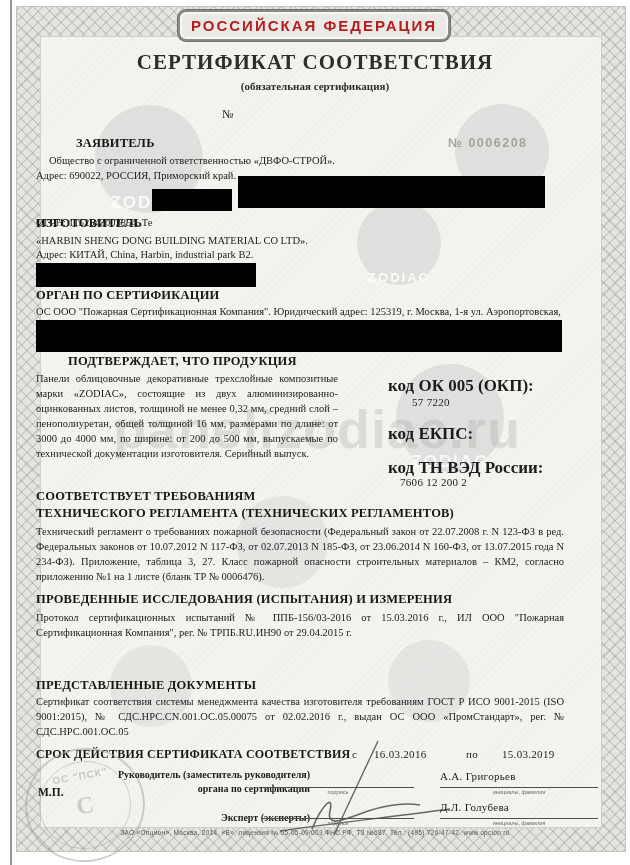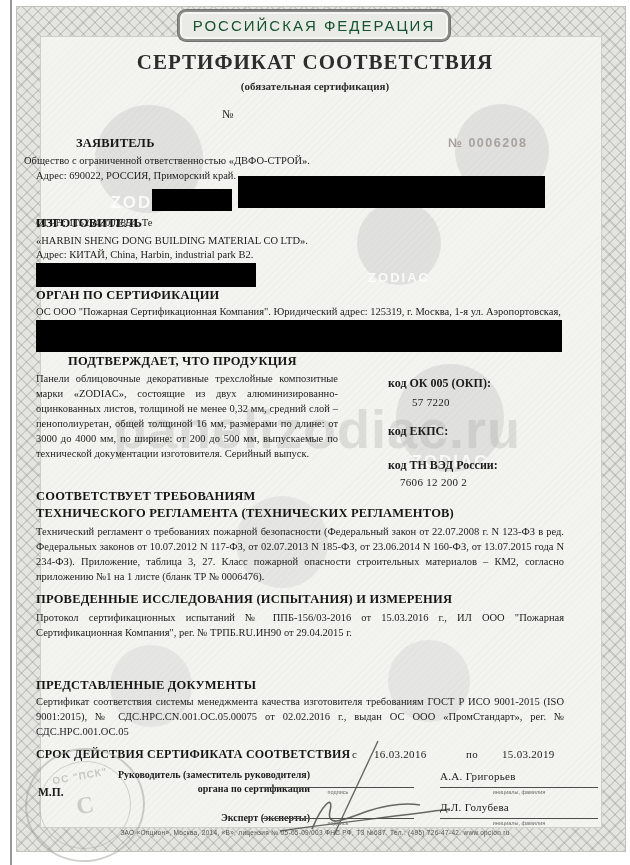--- a/index.html
+++ b/index.html
@@ -24,37 +24,37 @@
       #f3f3f0;
     border:1px solid #cfcfc9;box-sizing:border-box;
   }
   .abs{position:absolute;}
   
   .country-box{
     position:absolute;left:178px;top:10px;width:268px;height:27px;
     background:#eaeae6;border:2px solid #8a8a86;border-radius:8px;
     box-shadow:inset 0 0 0 2px #f6f6f3, 0 0 0 1px #707070;
     display:flex;align-items:center;justify-content:center;
-    font-family:"Liberation Sans",sans-serif;font-weight:normal;font-size:15px;
-    letter-spacing:2px;color:#14532d;
+    font-family:"Liberation Sans",sans-serif;font-weight:bold;font-size:15px;
+    letter-spacing:2px;color:#b91c1c;
   }
   .title{left:0;right:0;top:50px;text-align:center;font-size:21px;font-weight:600;letter-spacing:1px;color:#2d2d2b;}
   .subtitle{left:0;right:0;top:80px;text-align:center;font-size:11px;font-weight:bold;color:#2d2d2b;}
   .numlabel{left:222px;top:107px;font-size:12px;}
   .numvalue{left:215px;top:107px;width:200px;text-align:center;font-size:11.5px;letter-spacing:.4px;}
   .blanknum{
     left:448px;top:136px;font-family:"Liberation Sans",sans-serif;font-weight:bold;
     font-size:12.5px;letter-spacing:1.5px;color:#a7a29d;
   }
   
   .h{font-weight:bold;font-size:12.5px;color:#161614;letter-spacing:.2px;}
   .t{font-size:10.5px;line-height:15px;}
   .just{text-align:justify;}
   .redact{position:absolute;background:#000;}
-  .codeh{font-weight:bold;font-size:12px;}
+  .codeh{font-weight:bold;font-size:17px;}
   .codev{font-size:11px;letter-spacing:.3px;}
   
   .wm-site{
     left:92px;top:398px;width:450px;text-align:center;
     font-family:"Liberation Sans",sans-serif;font-size:54px;font-weight:bold;
     color:rgba(165,165,162,.30);letter-spacing:1px;white-space:nowrap;
   }
   .zcircle{
     position:absolute;border-radius:50%;background:rgba(152,152,148,.20);
     display:flex;align-items:flex-end;justify-content:center;
@@ -104,21 +104,21 @@
 
   <div class="country-box">
       <span>РОССИЙСКАЯ ФЕДЕРАЦИЯ</span>
     </div>
   <div class="abs title">СЕРТИФИКАТ СООТВЕТСТВИЯ</div>
   <div class="abs subtitle">(обязательная сертификация)</div>
   <div class="abs numlabel">№</div>
   <div class="abs blanknum">№ 0006208</div>
 
   <div class="abs h" style="left:36px;top:136px;margin-left:40px;">ЗАЯВИТЕЛЬ</div>
-  <div class="abs t" style="left:24px;top:153px;">Общество с ограниченной ответственностью «ДВФО-СТРОЙ».</div>
+  <div class="abs t" style="left:49px;top:153px;">Общество с ограниченной ответственностью «ДВФО-СТРОЙ».</div>
   <div class="abs t" style="left:36px;top:168px;">Адрес: 690022, РОССИЯ, Приморский край.</div>
   <div class="abs t" style="left:36px;top:183px;margin-top:32px;">ОГРН: 1152543003854. Те</div>
   <div class="redact" style="left:238px;top:176px;width:307px;height:32px;"></div>
   <div class="redact" style="left:152px;top:189px;width:80px;height:22px;"></div>
 
   <div class="abs h" style="left:36px;top:216px;font-family:Liberation Serif, serif;">ИЗГОТОВИТЕЛЬ</div>
   <div class="abs t" style="left:36px;top:233px;">«HARBIN SHENG DONG BUILDING MATERIAL CO LTD».</div>
   <div class="abs t" style="left:36px;top:247px;">Адрес: КИТАЙ, China, Harbin, industrial park B2.</div>
   <div class="redact" style="left:36px;top:263px;width:220px;height:24px;"></div>
 

